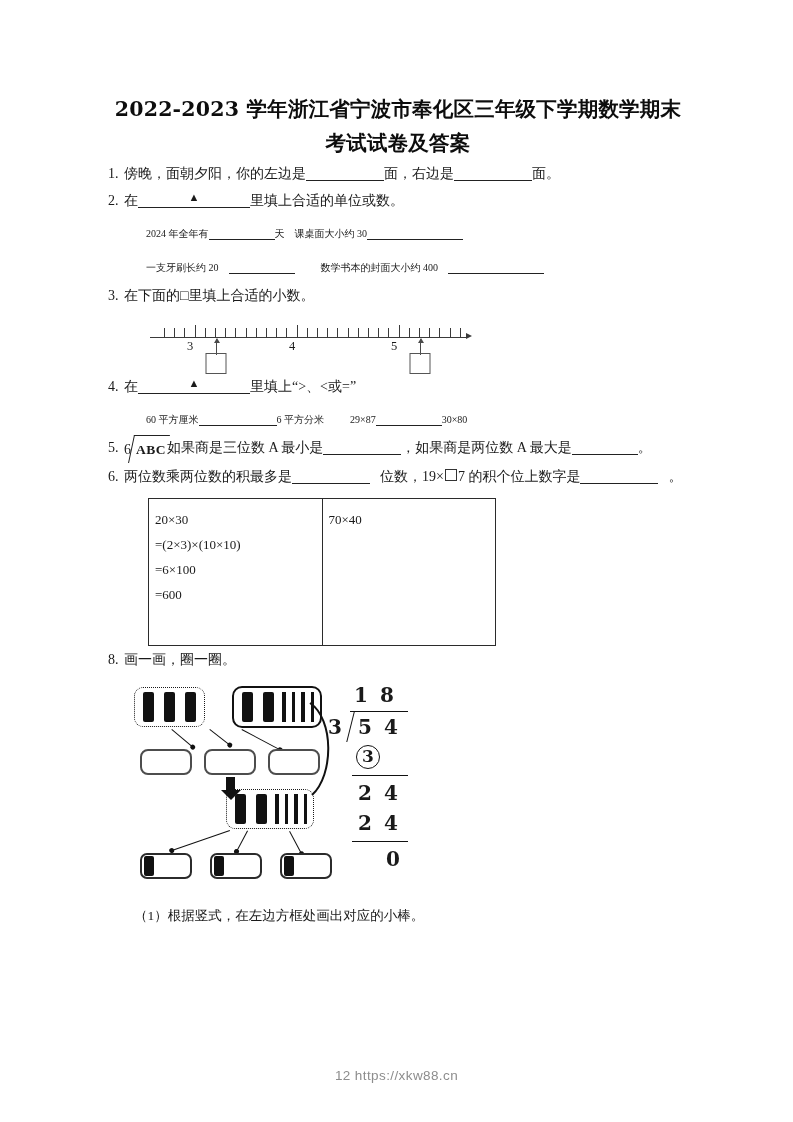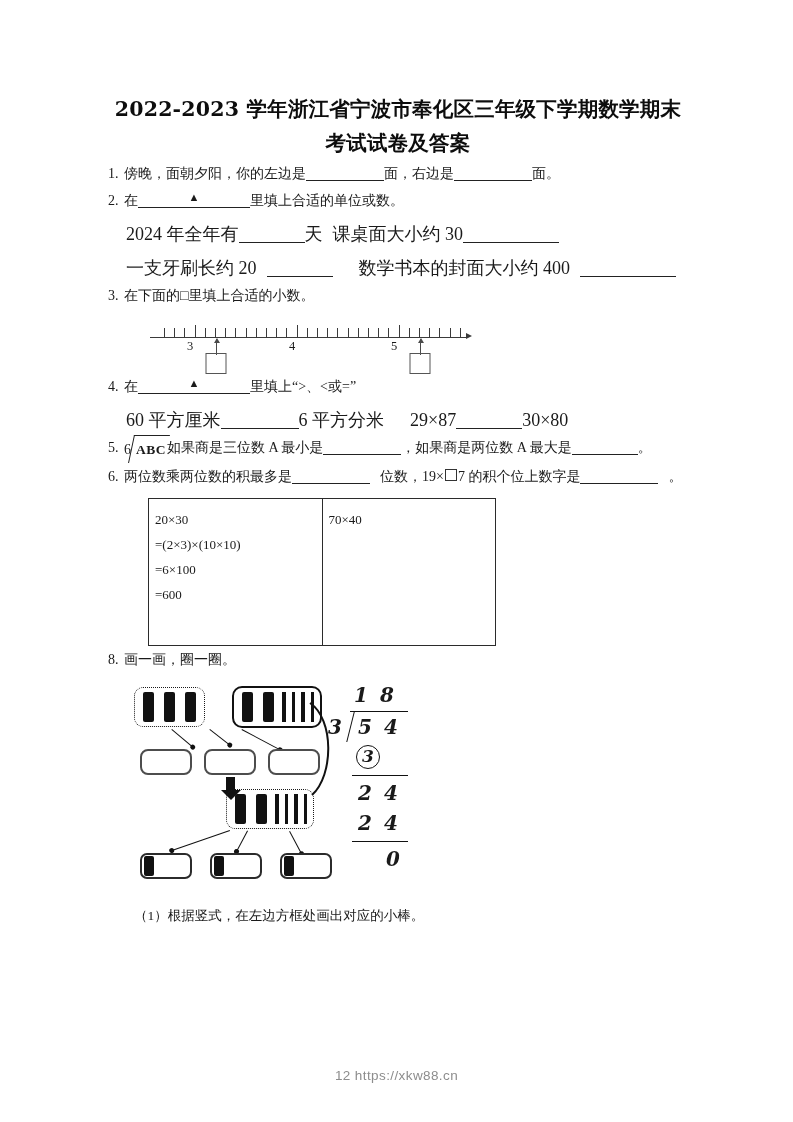--- a/index.html
+++ b/index.html
@@ -50,24 +50,24 @@
 
   
   .q {
     font-size: 14px;
     line-height: 27px;
     margin-top: 0;
     white-space: nowrap;
   }
   .q-num { margin-right: 2px; }
   .sub {
-    font-size: 18px;
+    font-size: 10px;
     line-height: 28px;
     margin-top: 6px;
-    margin-left: 18px;
+    margin-left: 38px;
     white-space: nowrap;
   }
 
   
   .blank {
     display: inline-block;
     border-bottom: 1.1px solid #222;
     height: 15px;
     vertical-align: -3px;
   }
@@ -195,21 +195,20 @@
   }
   .calc-table .line { display: block; white-space: nowrap; }
 
   
   .d8 {
     position: relative;
     margin-top: 10px;
     margin-left: 22px;
     width: 340px;
     height: 210px;
-    font-style: italic;
   }
   .stick-group {
     position: absolute;
     display: flex;
     align-items: center;
     box-sizing: border-box;
   }
   .dashed-box {
     border: 1.6px dotted #1a1a1a;
     border-radius: 9px;

